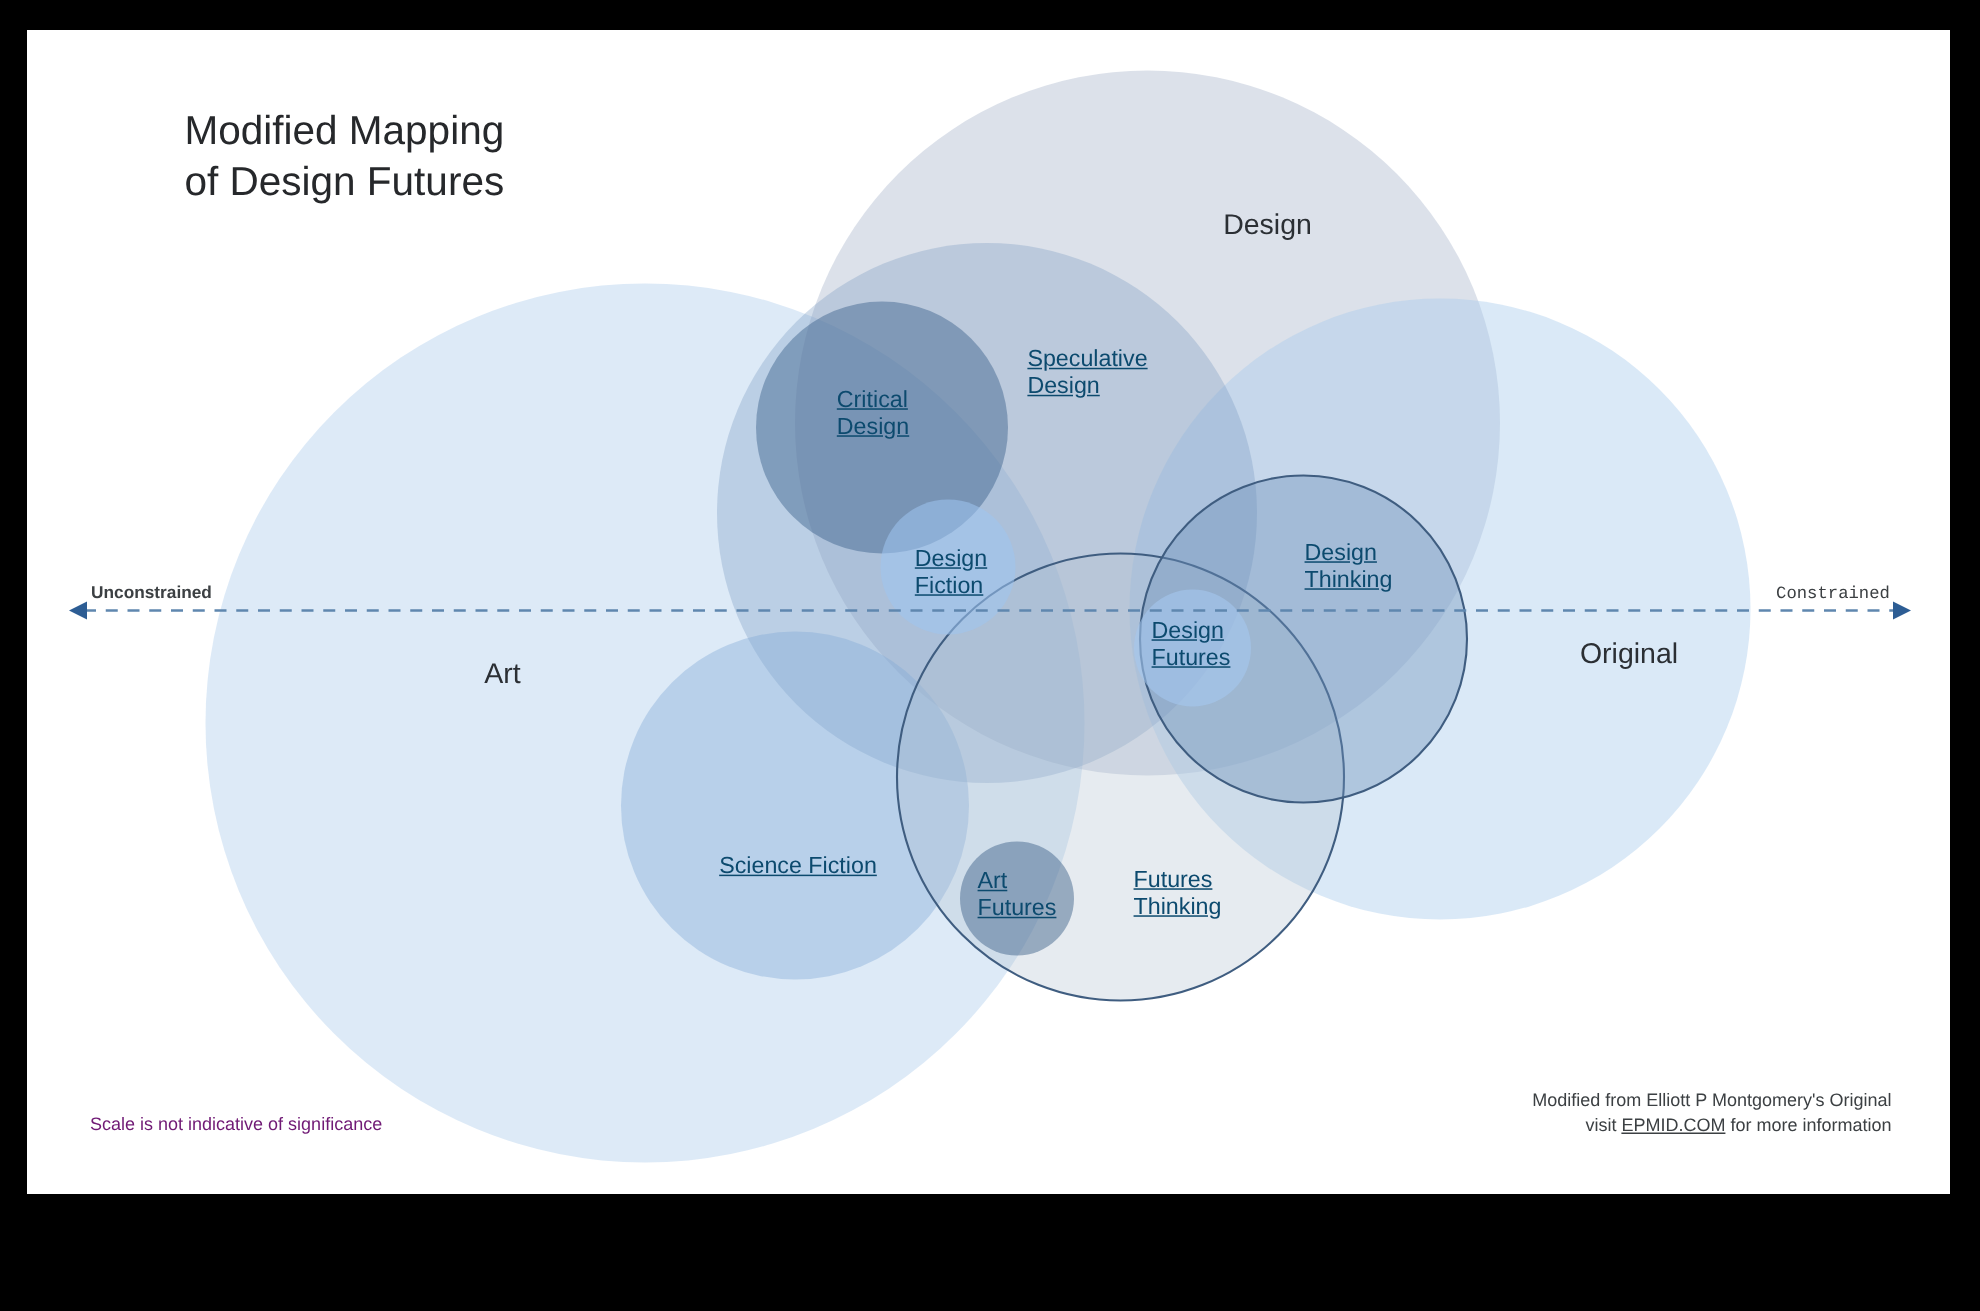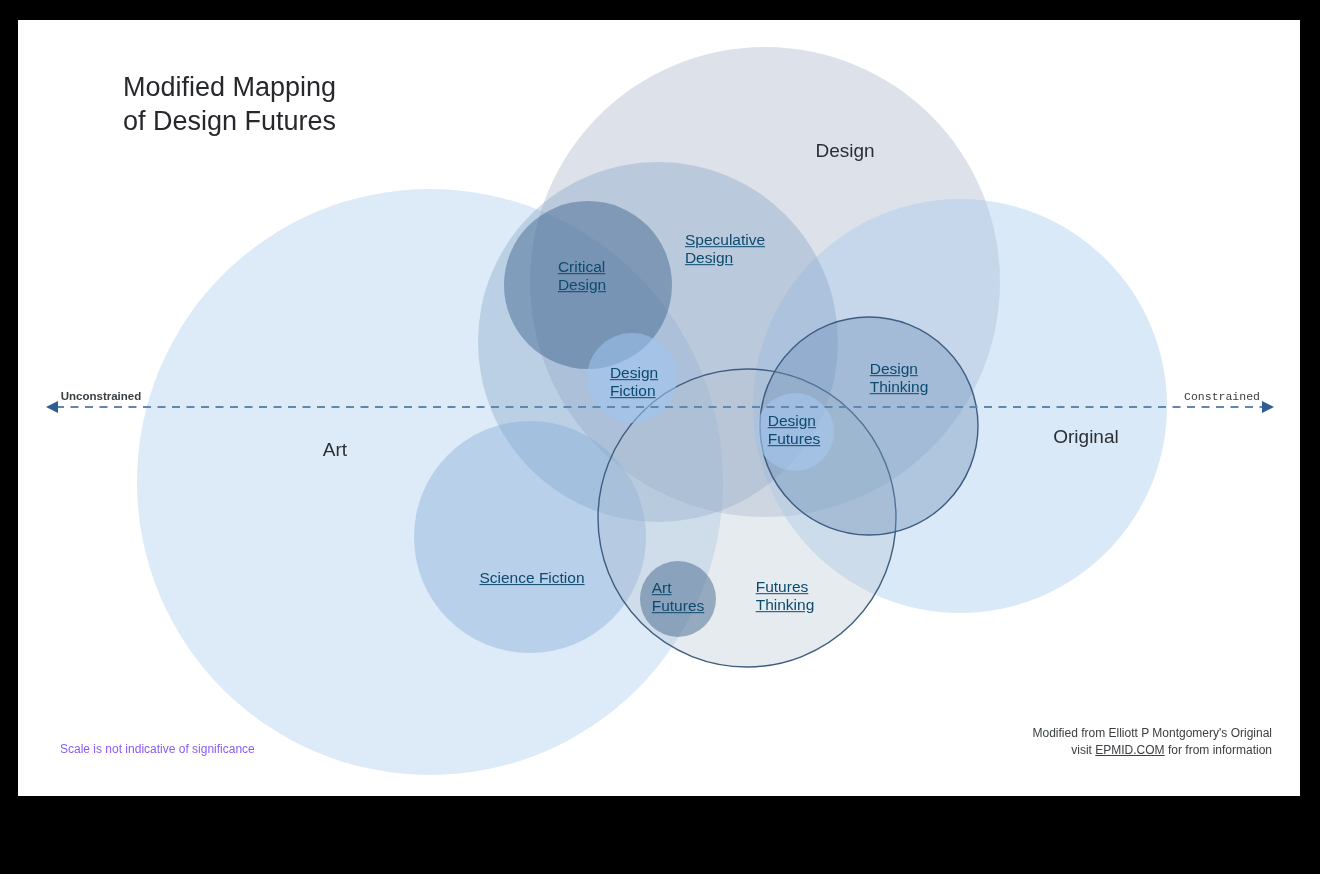--- a/index.html
+++ b/index.html
@@ -52,25 +52,25 @@
     line-height: 1.27;
     color: #26282b;
     white-space: pre-line;
     margin-left: 48px;
   }
   #footnote-left {
     position: absolute;
     left: 42px;
     top: 722px;
     font-size: 12px;
-    color: #8b5cf6;
+    color: #701a75;
   }
   #footnote-right {
     position: absolute;
-    right: 28px;
+    right: 39px;
     top: 705px;
     font-size: 12px;
     color: #3c4043;
     text-align: right;
     line-height: 17px;
   }
   #footnote-right a {
     color: #3c4043;
     text-decoration: underline;
     cursor: pointer;
@@ -125,17 +125,17 @@
 Futures</div>
     <div class="lbl lbl-med" style="left:767px; top:576px;">Futures
 Thinking</div>
 
     <div class="lbl lbl-axis" style="left:83px;   top:383px;font-weight:bold;">Unconstrained</div>
     <div class="lbl lbl-axis" style="left:1204px; top:383px;font-family:Liberation Mono, monospace;">Constrained</div>
 
     <div id="footnote-left">Scale is not indicative of significance</div>
     <div id="footnote-right">
       <div>Modified from Elliott P Montgomery's Original</div>
-      <div><span>visit </span><a>EPMID.COM</a><span> for from information</span></div>
+      <div><span>visit </span><a>EPMID.COM</a><span> for more information</span></div>
     </div>
 
   </div>
 </div>
 
 </body></html>

